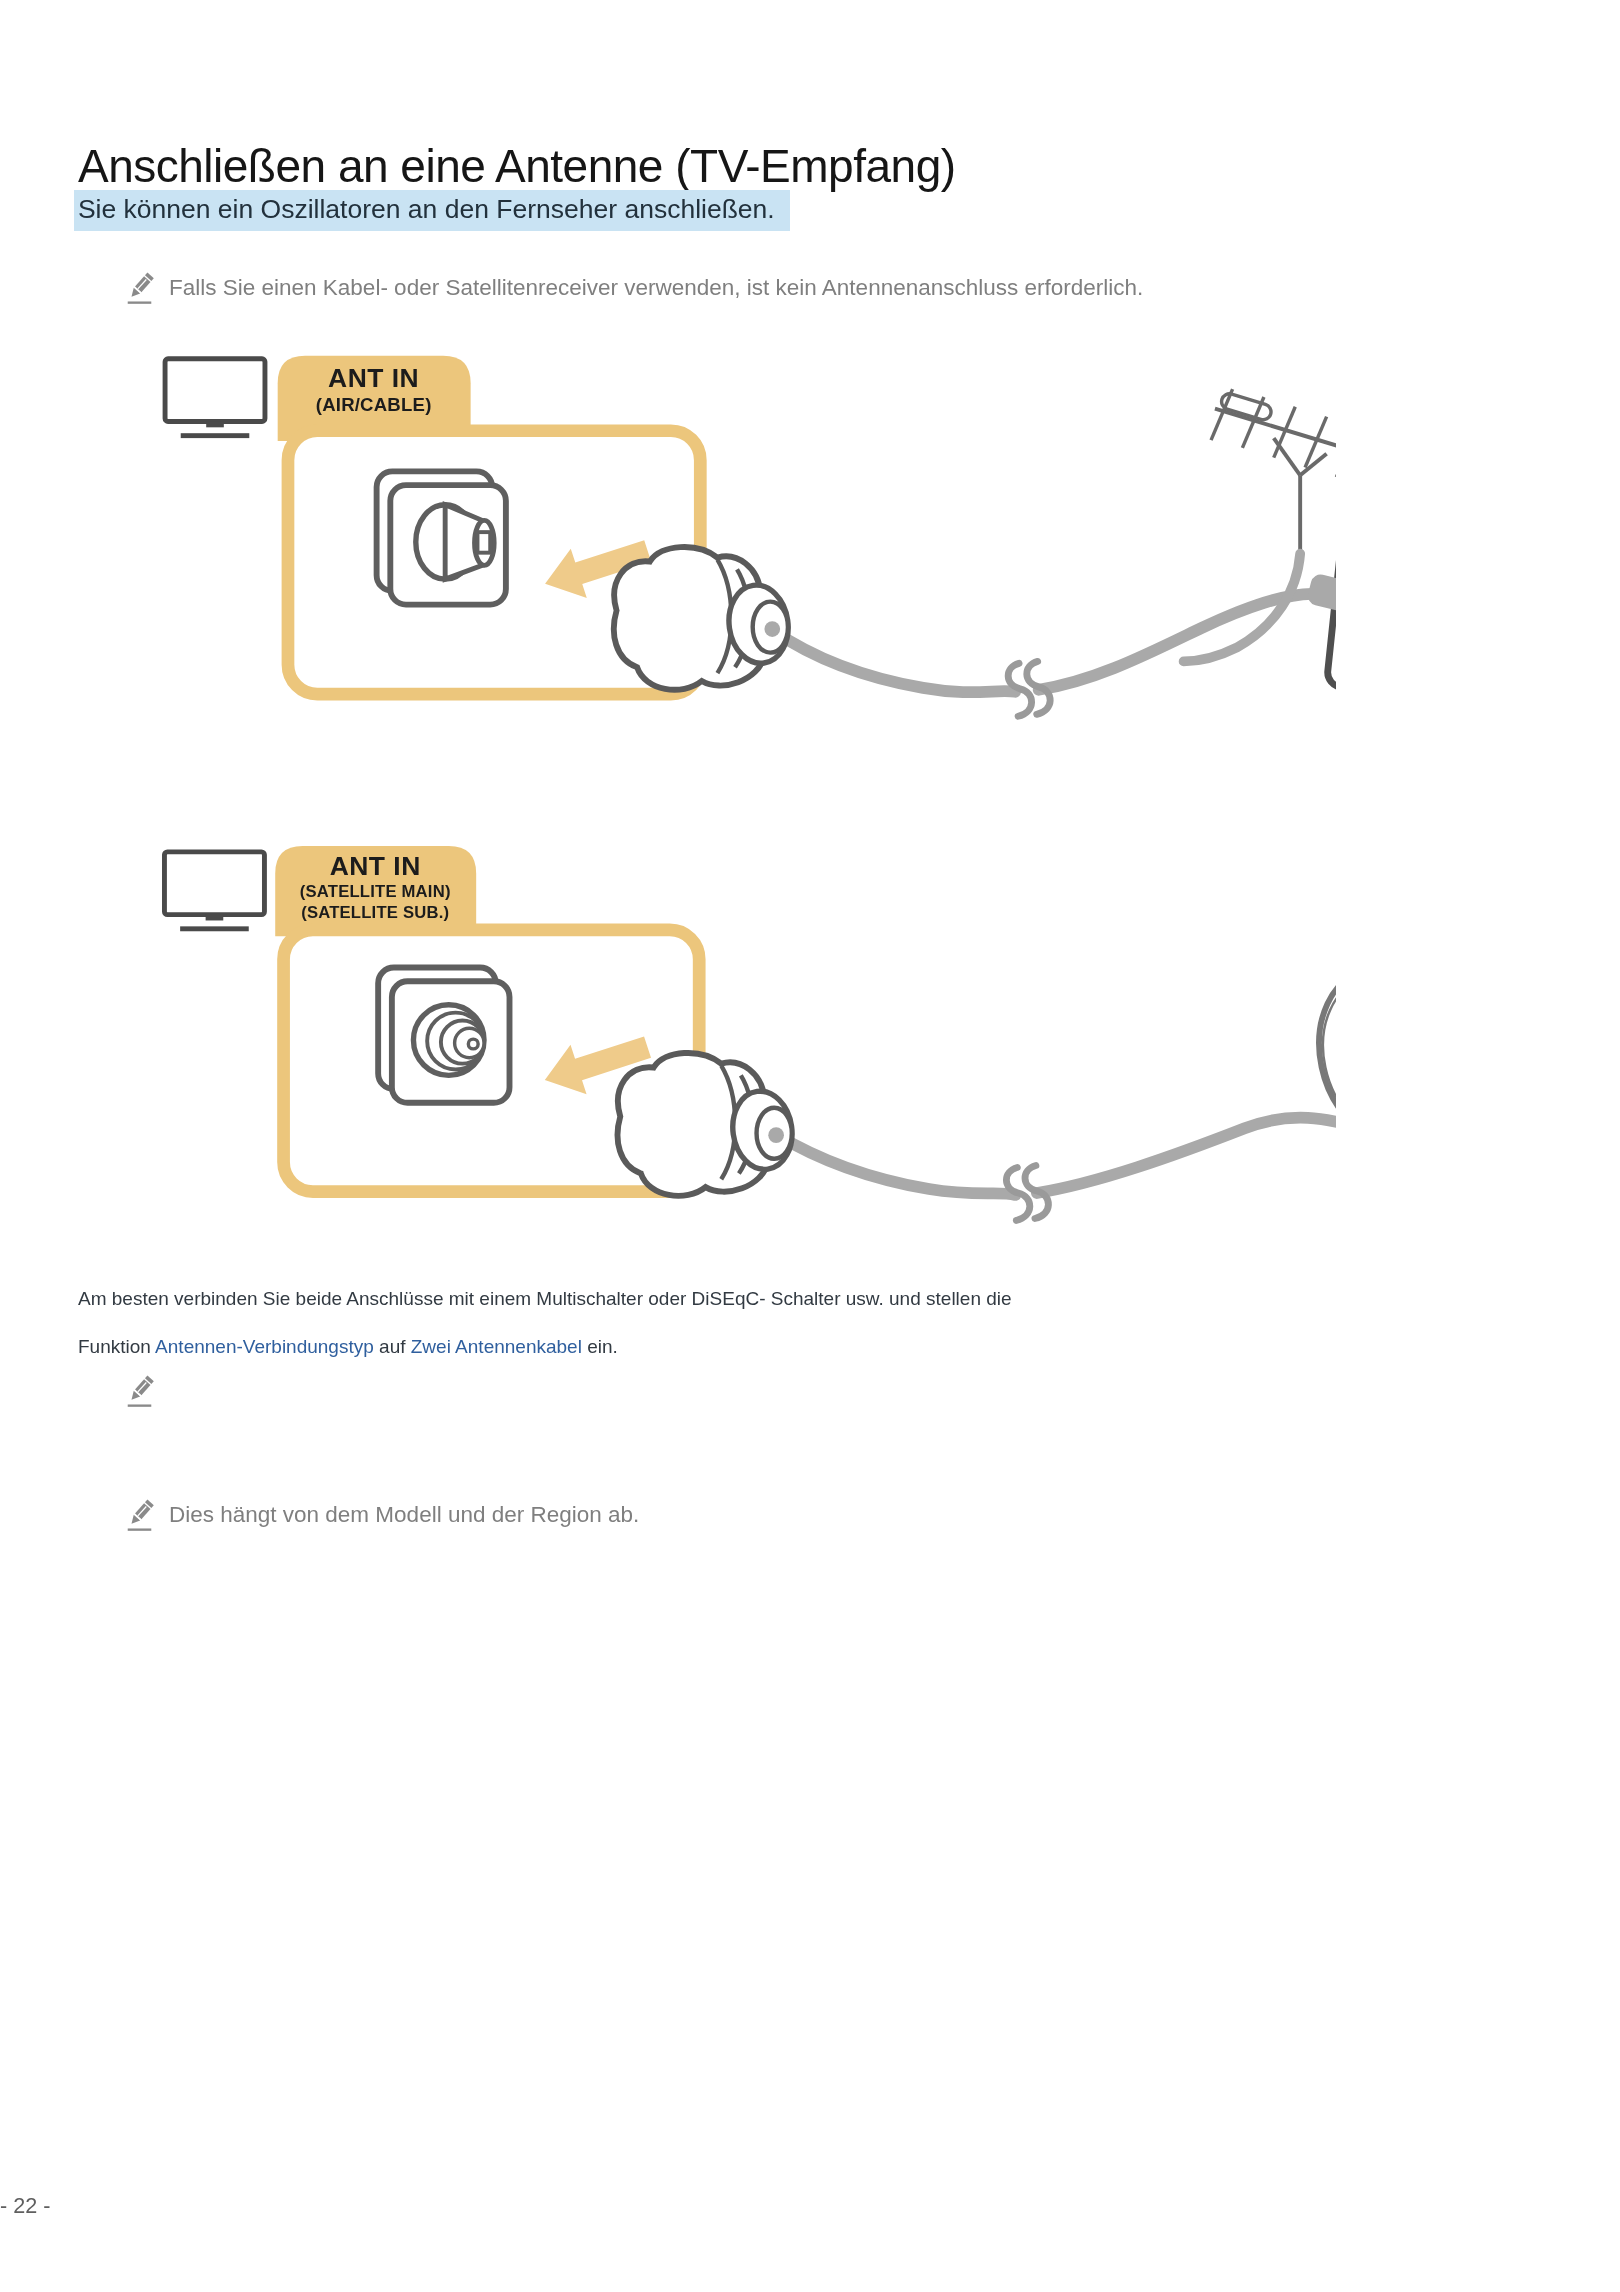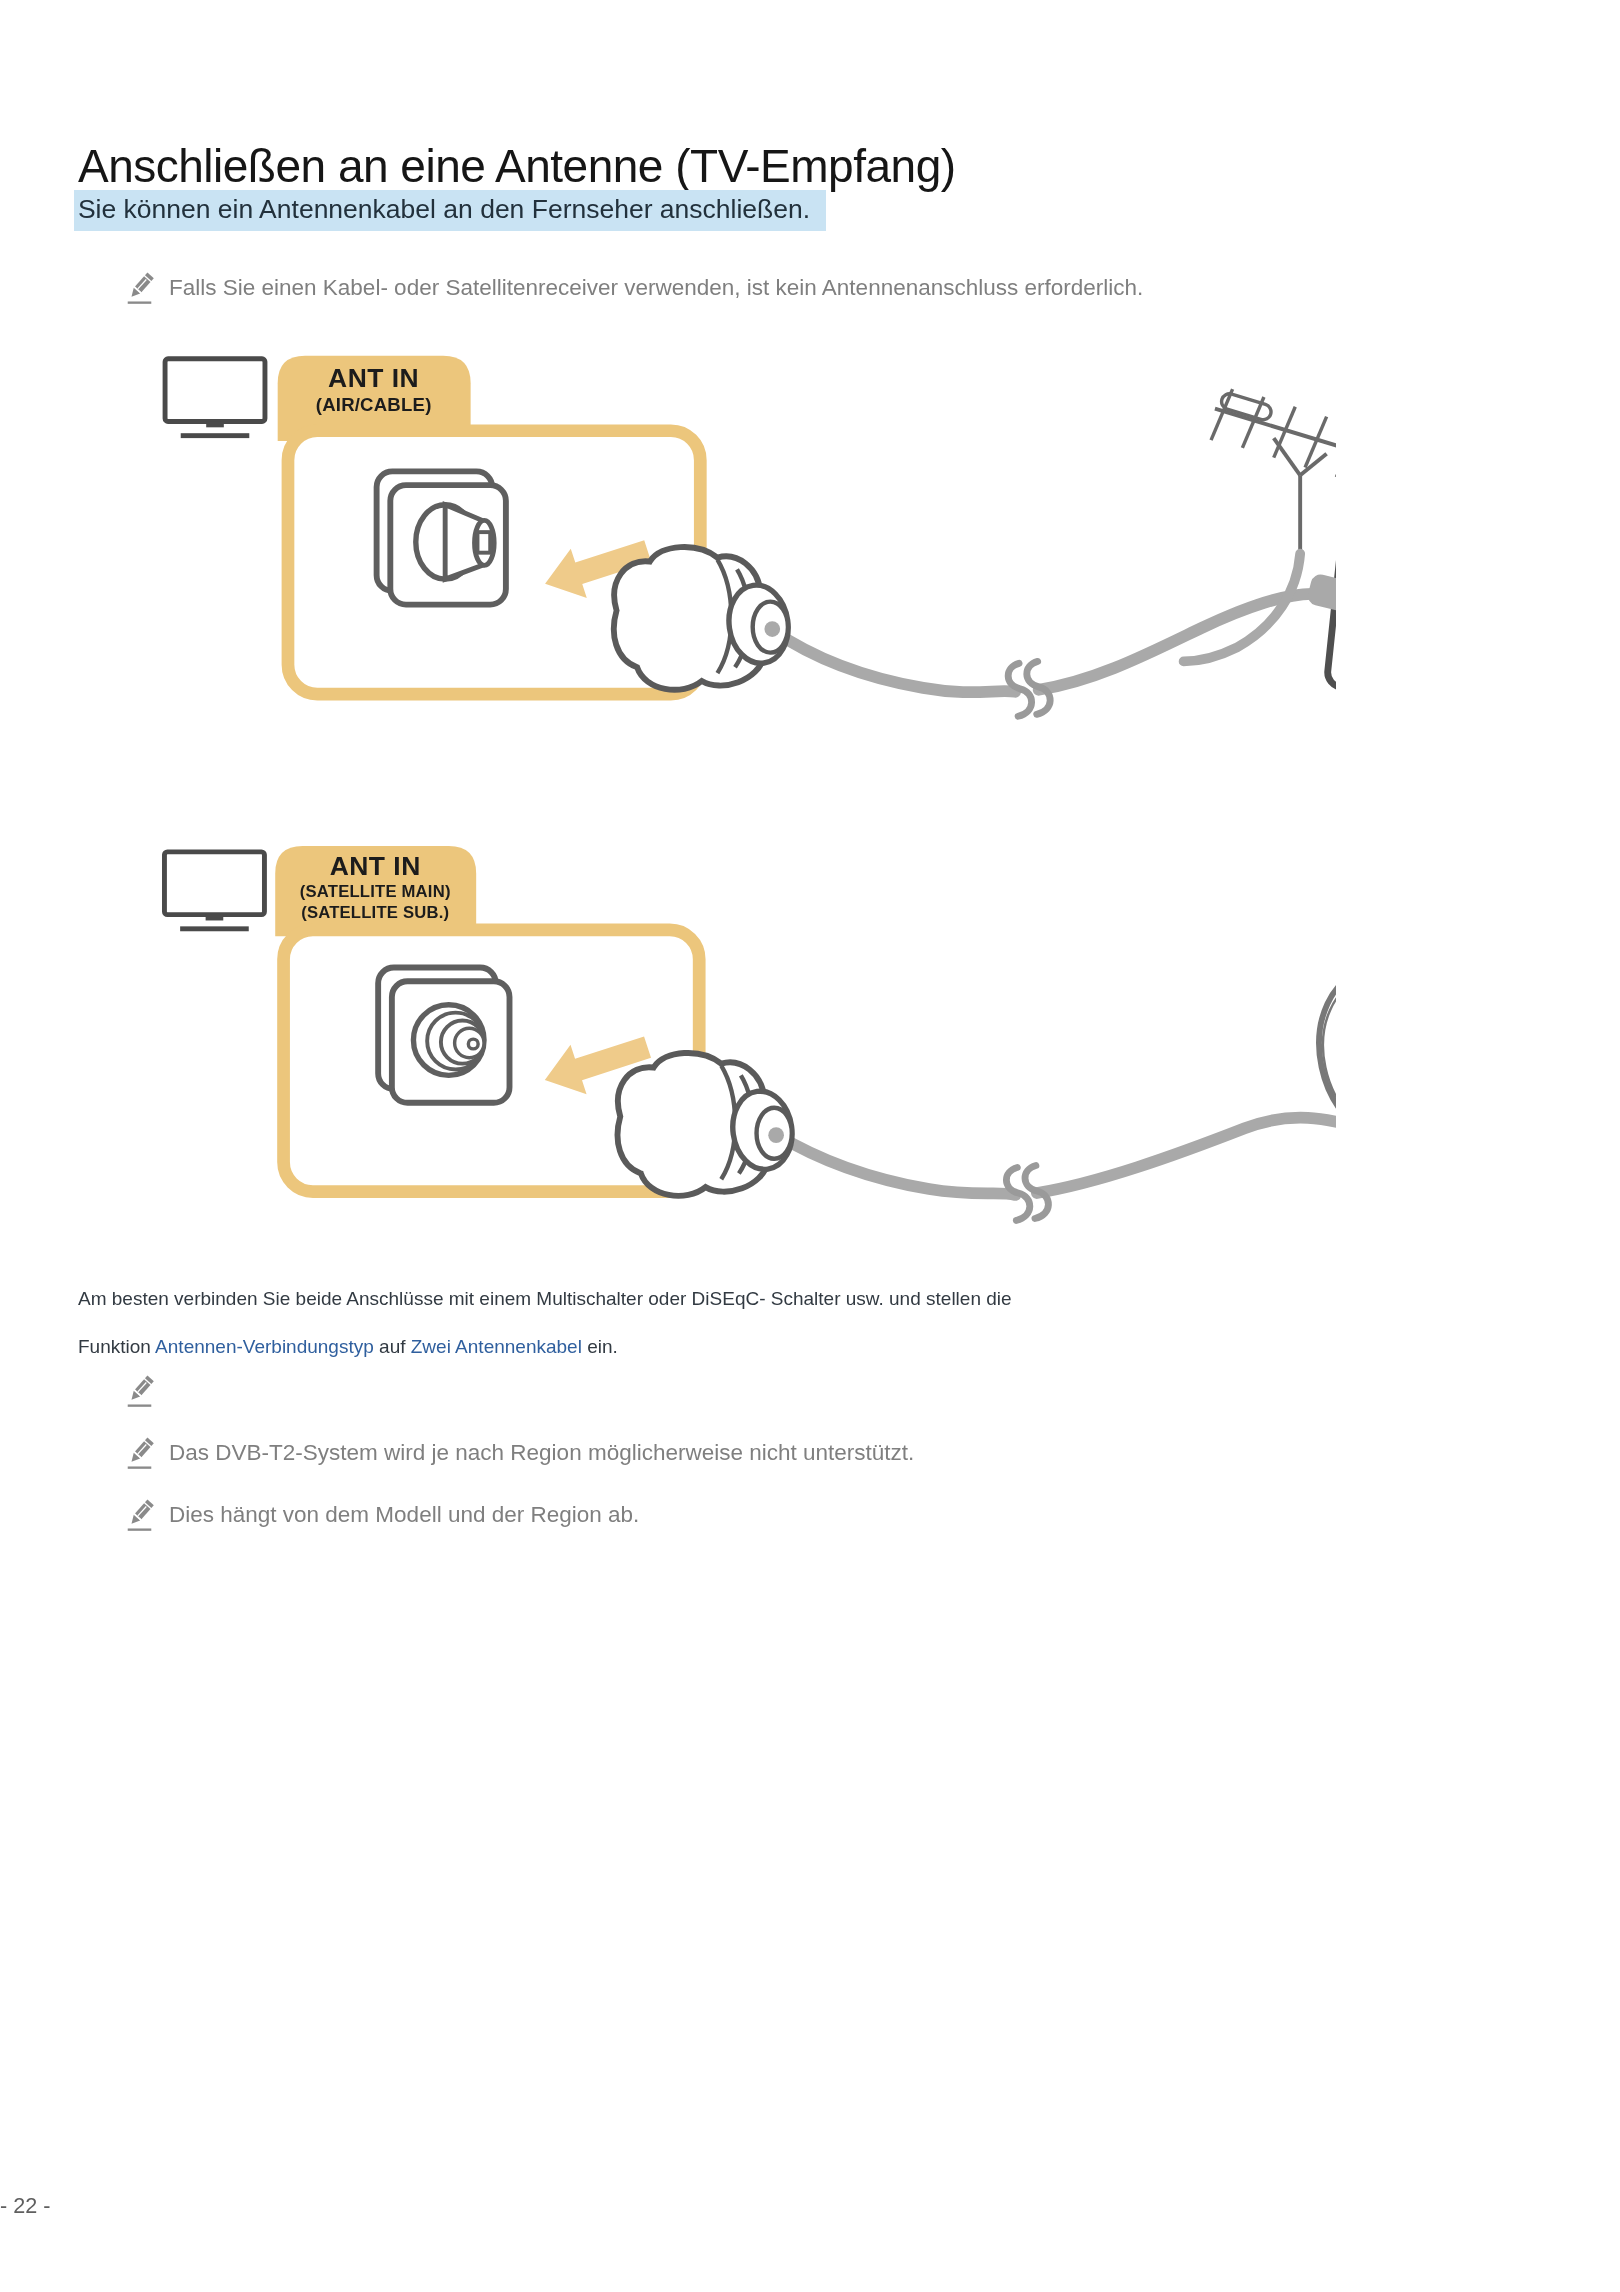--- a/index.html
+++ b/index.html
@@ -29,21 +29,21 @@
   .pagenum{position:absolute;left:0;right:0;top:2193px;text-align:left;
            font-size:21.6px;color:#5f5f5f;}
 </style>
 </head>
 <body>
 
 <div class="page">
 
   <h1 class="title">Anschließen an eine Antenne (TV-Empfang)</h1>
 
-  <div class="subtitle">Sie können ein Antennenkabel an den Fernseher anschließen.</div>
+  <div class="subtitle">Sie können ein Oszillatoren an den Fernseher anschließen.</div>
 
   <div class="note-row" style="top:271px;">
     <svg class="pencil" width="29" height="35" viewBox="0 0 32 36">
       <line x1="3" y1="32.5" x2="29" y2="32.5" stroke="#8a8a8a" stroke-width="2.6"></line>
       <g transform="rotate(42 16 15)">
         <rect x="12" y="3" width="9.5" height="15" fill="#8a8a8a"></rect>
         <rect x="12" y="-2.5" width="9.5" height="4" fill="#8a8a8a"></rect>
         <polygon points="12,20 21.5,20 16.7,29" fill="#8a8a8a"></polygon>
         <line x1="12" y1="19" x2="21.5" y2="19" stroke="#ffffff" stroke-width="1.6"></line>
         <line x1="16.2" y1="4" x2="16.2" y2="18" stroke="#ffffff" stroke-width="1.4"></line>
@@ -196,33 +196,20 @@
       <g transform="rotate(42 16 15)">
         <rect x="12" y="3" width="9.5" height="15" fill="#8a8a8a"></rect>
         <rect x="12" y="-2.5" width="9.5" height="4" fill="#8a8a8a"></rect>
         <polygon points="12,20 21.5,20 16.7,29" fill="#8a8a8a"></polygon>
         <line x1="12" y1="19" x2="21.5" y2="19" stroke="#ffffff" stroke-width="1.6"></line>
         <line x1="16.2" y1="4" x2="16.2" y2="18" stroke="#ffffff" stroke-width="1.4"></line>
       </g>
     </svg>
   </div>
 
-  <div class="note-row" style="top:1436px;">
-    <svg class="pencil" width="29" height="35" viewBox="0 0 32 36">
-      <line x1="3" y1="32.5" x2="29" y2="32.5" stroke="#8a8a8a" stroke-width="2.6"></line>
-      <g transform="rotate(42 16 15)">
-        <rect x="12" y="3" width="9.5" height="15" fill="#8a8a8a"></rect>
-        <rect x="12" y="-2.5" width="9.5" height="4" fill="#8a8a8a"></rect>
-        <polygon points="12,20 21.5,20 16.7,29" fill="#8a8a8a"></polygon>
-        <line x1="12" y1="19" x2="21.5" y2="19" stroke="#ffffff" stroke-width="1.6"></line>
-        <line x1="16.2" y1="4" x2="16.2" y2="18" stroke="#ffffff" stroke-width="1.4"></line>
-      </g>
-    </svg>
-    <div class="txt">Das DVB-T2-System wird je nach Region möglicherweise nicht unterstützt.</div>
-  </div>
 
   <div class="note-row" style="top:1498px;">
     <svg class="pencil" width="29" height="35" viewBox="0 0 32 36">
       <line x1="3" y1="32.5" x2="29" y2="32.5" stroke="#8a8a8a" stroke-width="2.6"></line>
       <g transform="rotate(42 16 15)">
         <rect x="12" y="3" width="9.5" height="15" fill="#8a8a8a"></rect>
         <rect x="12" y="-2.5" width="9.5" height="4" fill="#8a8a8a"></rect>
         <polygon points="12,20 21.5,20 16.7,29" fill="#8a8a8a"></polygon>
         <line x1="12" y1="19" x2="21.5" y2="19" stroke="#ffffff" stroke-width="1.6"></line>
         <line x1="16.2" y1="4" x2="16.2" y2="18" stroke="#ffffff" stroke-width="1.4"></line>

